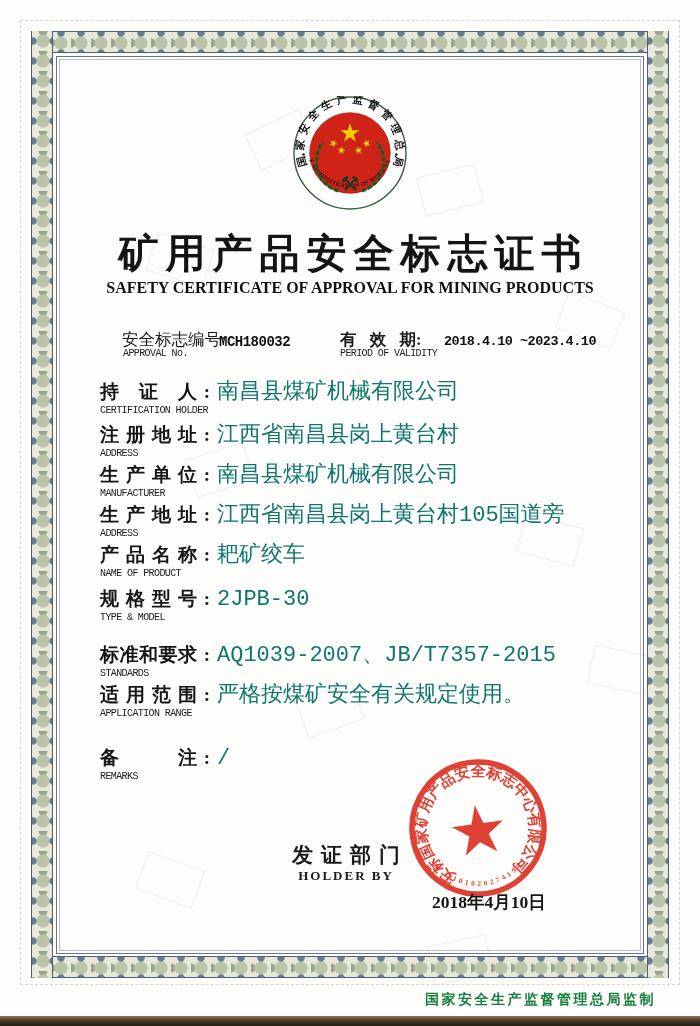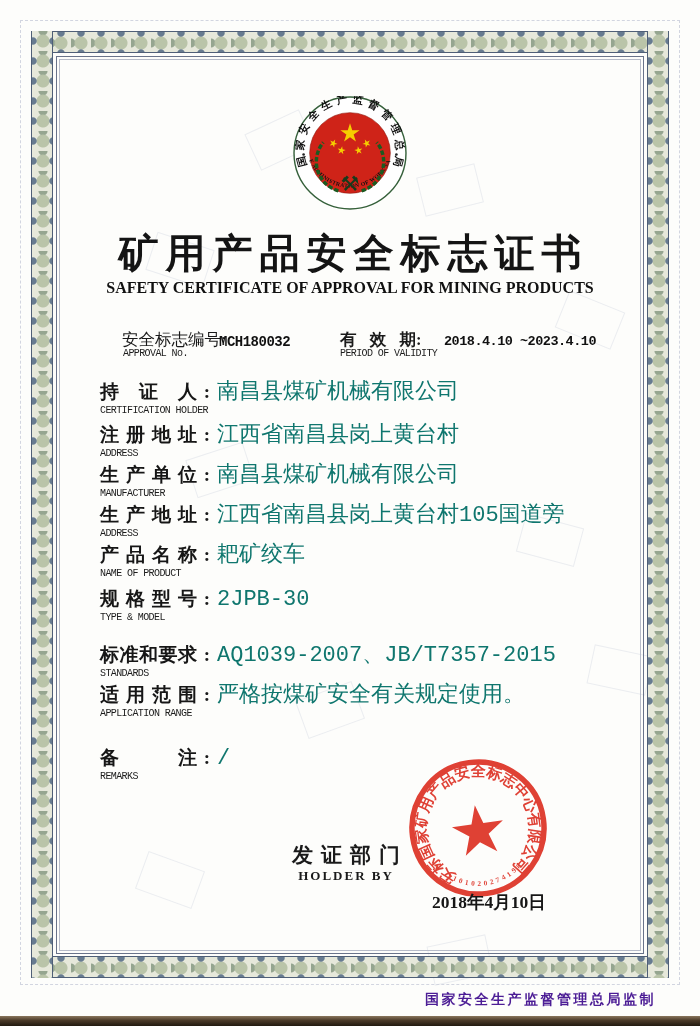--- a/index.html
+++ b/index.html
@@ -98,21 +98,21 @@
     position:absolute; left:96px; width:500px; top:868px; text-align:center;
     font-size:13px; font-weight:700; letter-spacing:2px;
   }
   .seal{
     position:absolute; left:398px; top:748px; width:160px; height:160px;
     transform:rotate(-8deg); opacity:.87; mix-blend-mode:multiply;
   }
   .issue-date{position:absolute; left:432px; top:890px; font-size:17.5px; font-weight:700; color:#161616;}
   .footer-imprint{
     position:absolute; left:0; right:44px; top:991px; text-align:right;
-    font-size:14px; font-weight:700; letter-spacing:2.5px; color:#4c1d95;
+    font-size:14px; font-weight:700; letter-spacing:2.5px; color:#15803d;
   }
 </style>
 </head>
 <body>
 
 <div class="page">
 
   <i class="wm" style="left:150px;top:240px;transform:rotate(18deg)"></i>
   <i class="wm" style="left:420px;top:170px;transform:rotate(-14deg)"></i>
   <i class="wm" style="left:560px;top:300px;transform:rotate(22deg)"></i>

